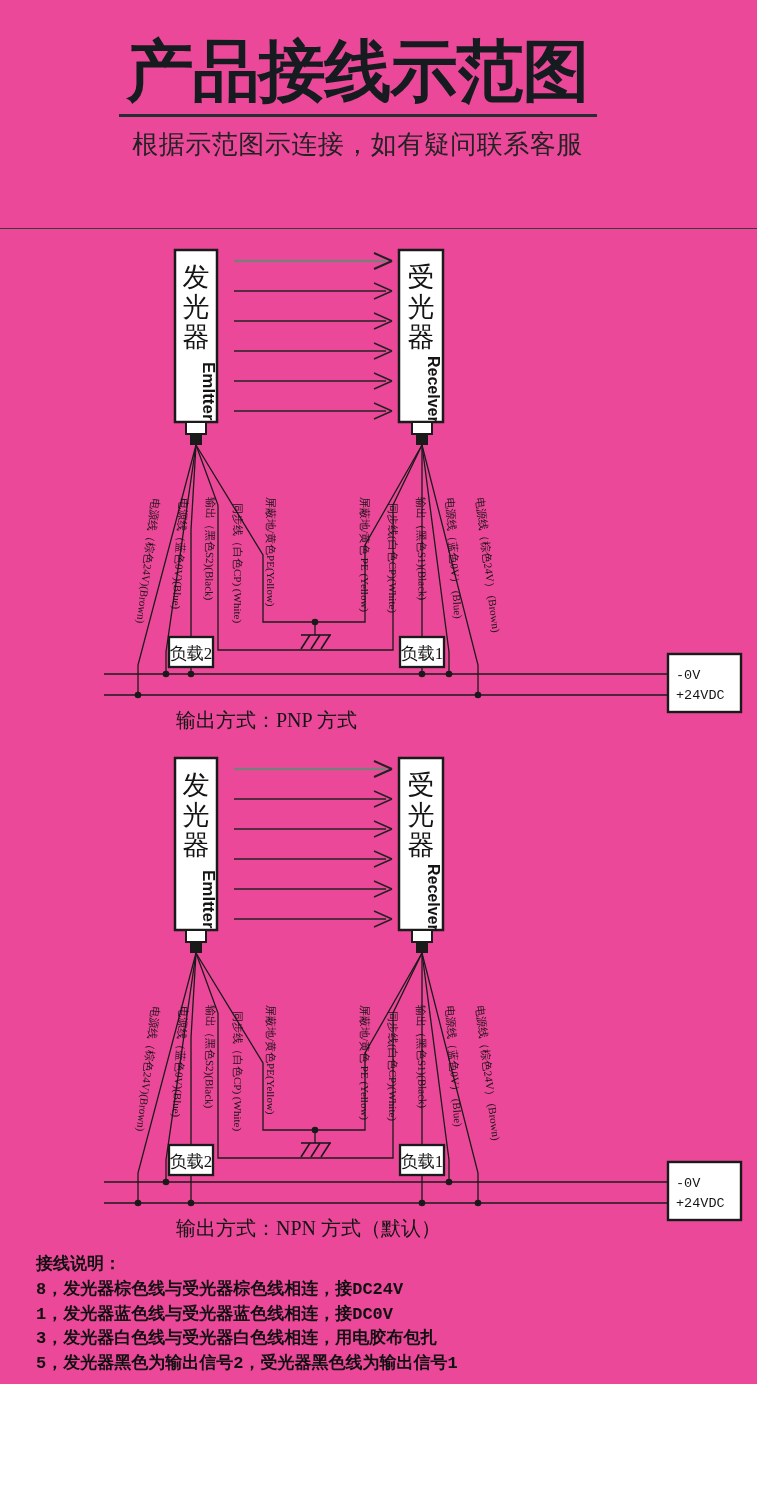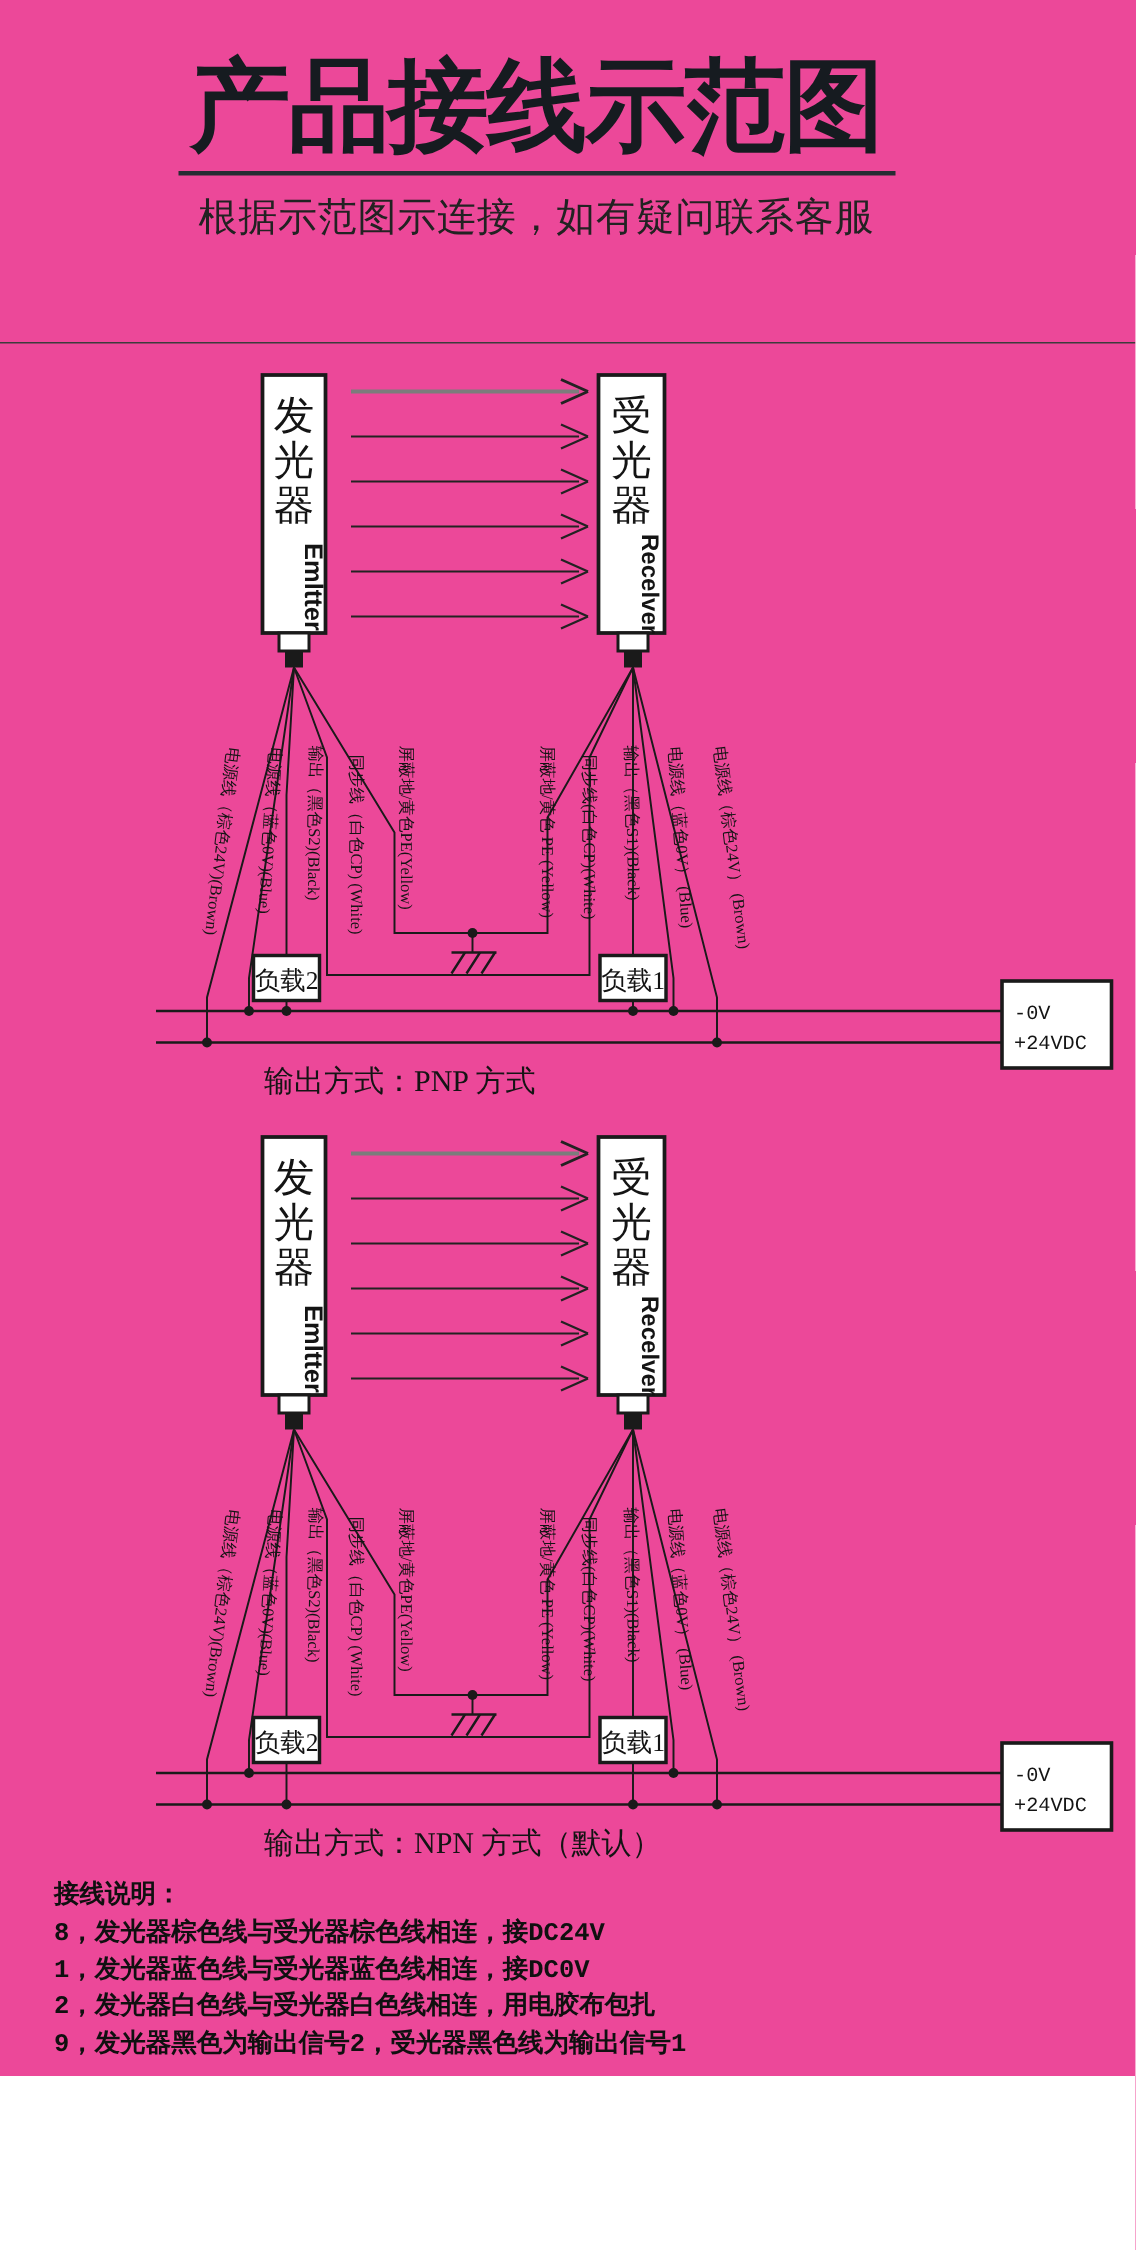--- a/index.html
+++ b/index.html
@@ -167,18 +167,18 @@
       <rect x="668" y="1162" width="73" height="58" stroke="#1a1a1a" stroke-width="2.4" fill="#fff"></rect>
       <text x="676" y="1187" font-size="13.5" font-family="&quot;Liberation Mono&quot;,&quot;DejaVu Sans Mono&quot;,monospace">-0V</text>
       <text x="676" y="1207" font-size="13.5" font-family="&quot;Liberation Mono&quot;,&quot;DejaVu Sans Mono&quot;,monospace">+24VDC</text>
       <text x="176" y="1235" font-size="20" font-family="&quot;Liberation Serif&quot;,&quot;DejaVu Serif&quot;,serif" font-weight="400">输出方式：NPN 方式（默认）</text>
     </svg>
 
   <div class="notes">
     <div>接线说明：</div>
     <div>8，发光器棕色线与受光器棕色线相连，接DC24V</div>
     <div>1，发光器蓝色线与受光器蓝色线相连，接DC0V</div>
-    <div>2，发光器白色线与受光器白色线相连，用电胶布包扎</div>
-    <div>9，发光器黑色为输出信号2，受光器黑色线为输出信号1</div>
+    <div>3，发光器白色线与受光器白色线相连，用电胶布包扎</div>
+    <div>5，发光器黑色为输出信号2，受光器黑色线为输出信号1</div>
   </div>
 
   <div class="divider-bottom"></div>
 </div>
 
 </body></html>

